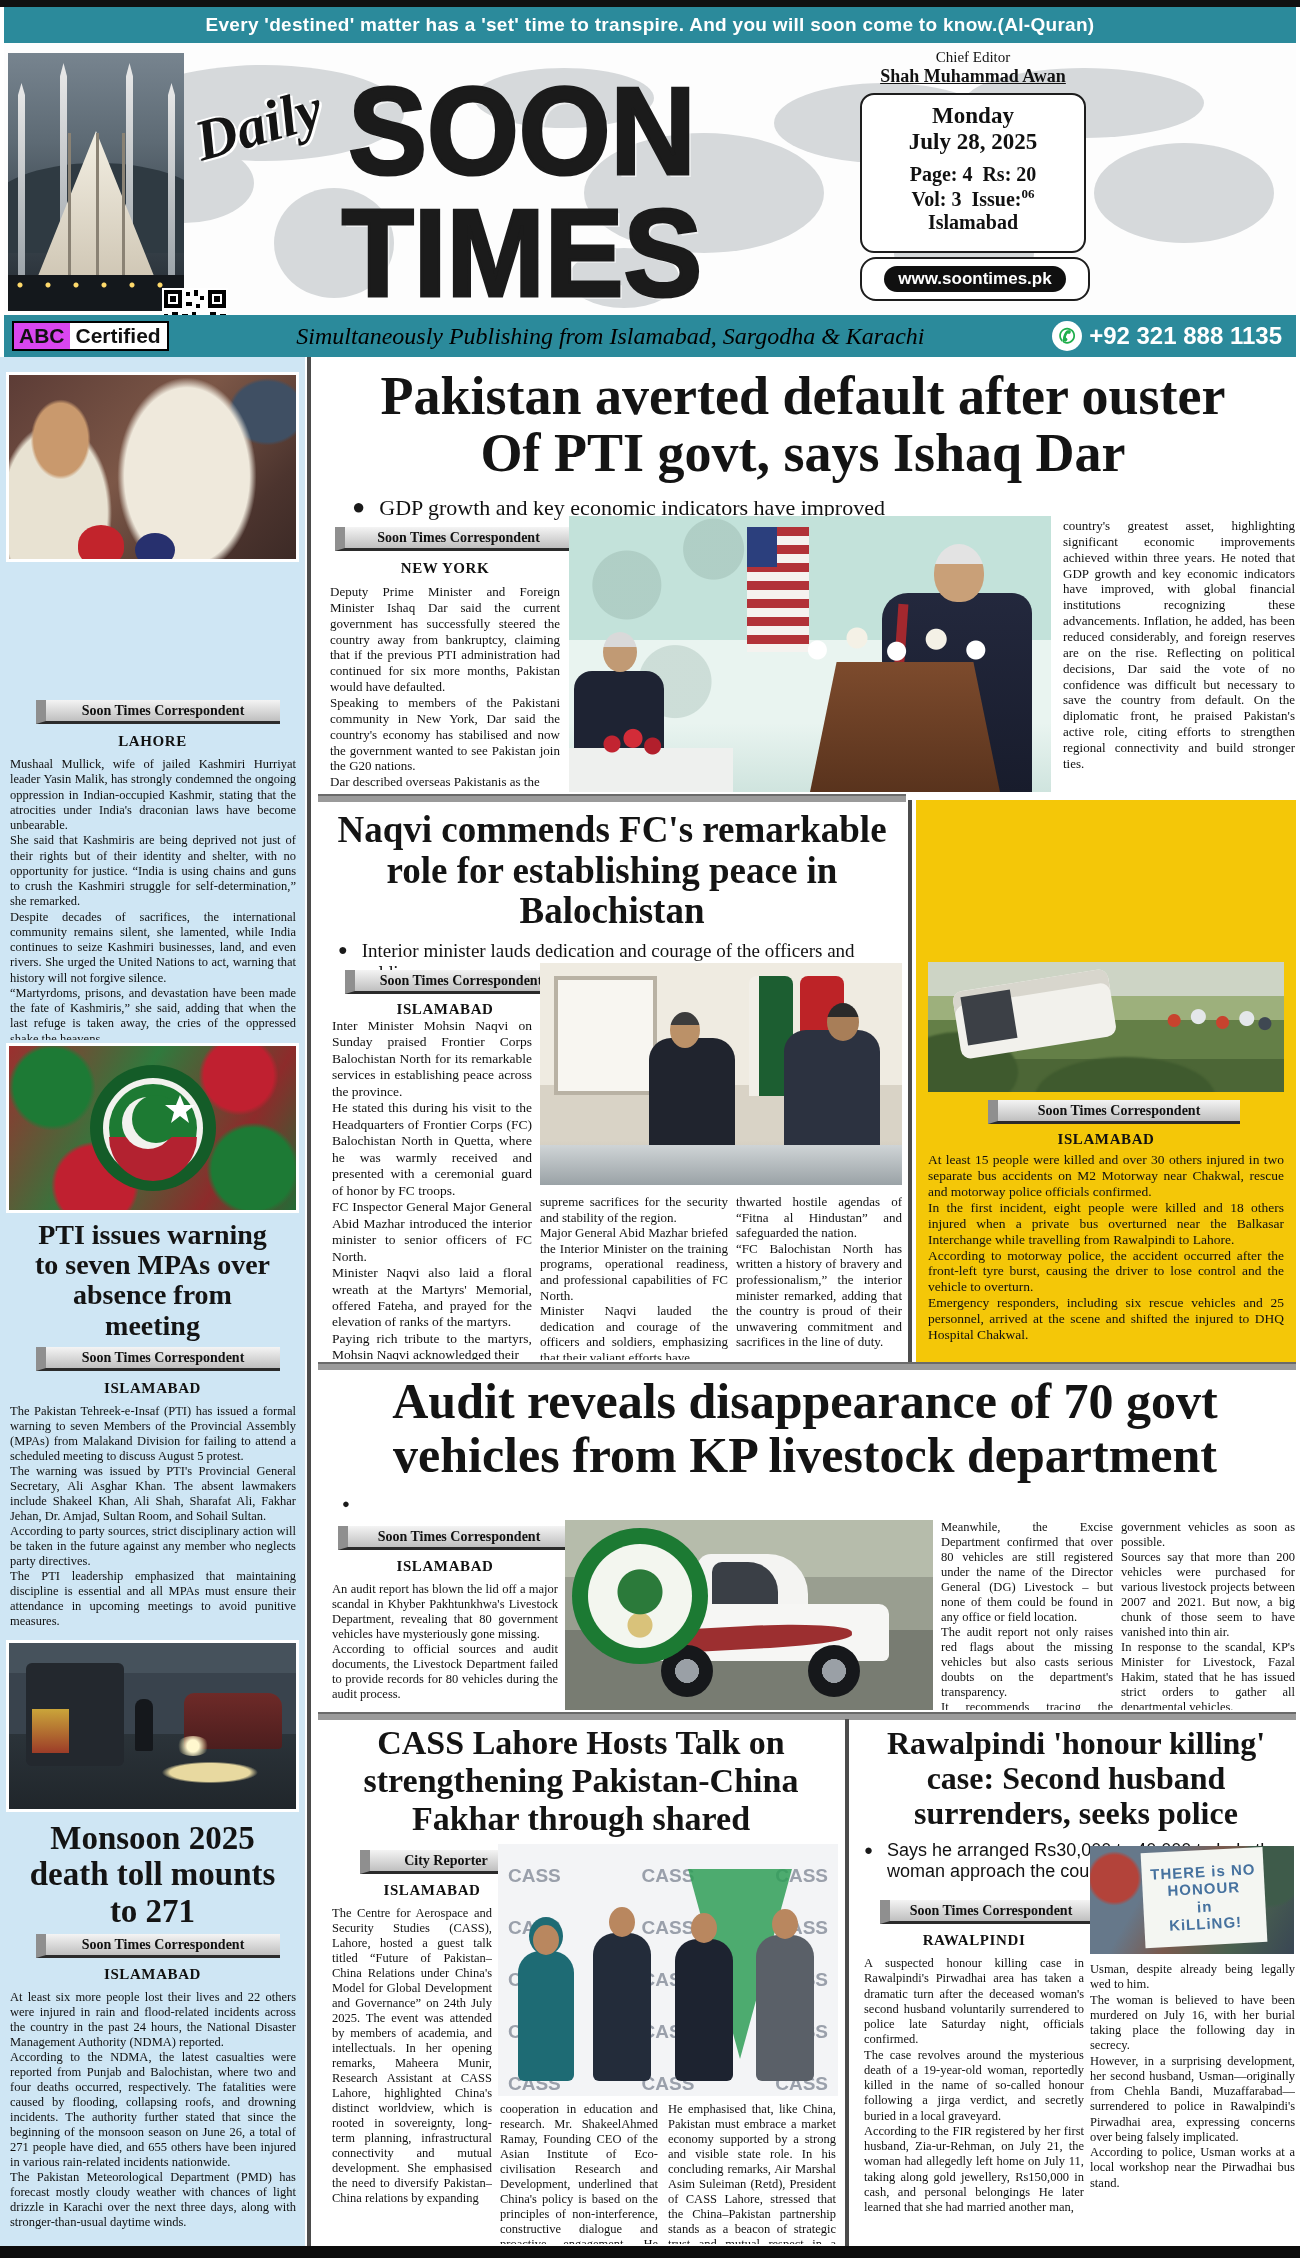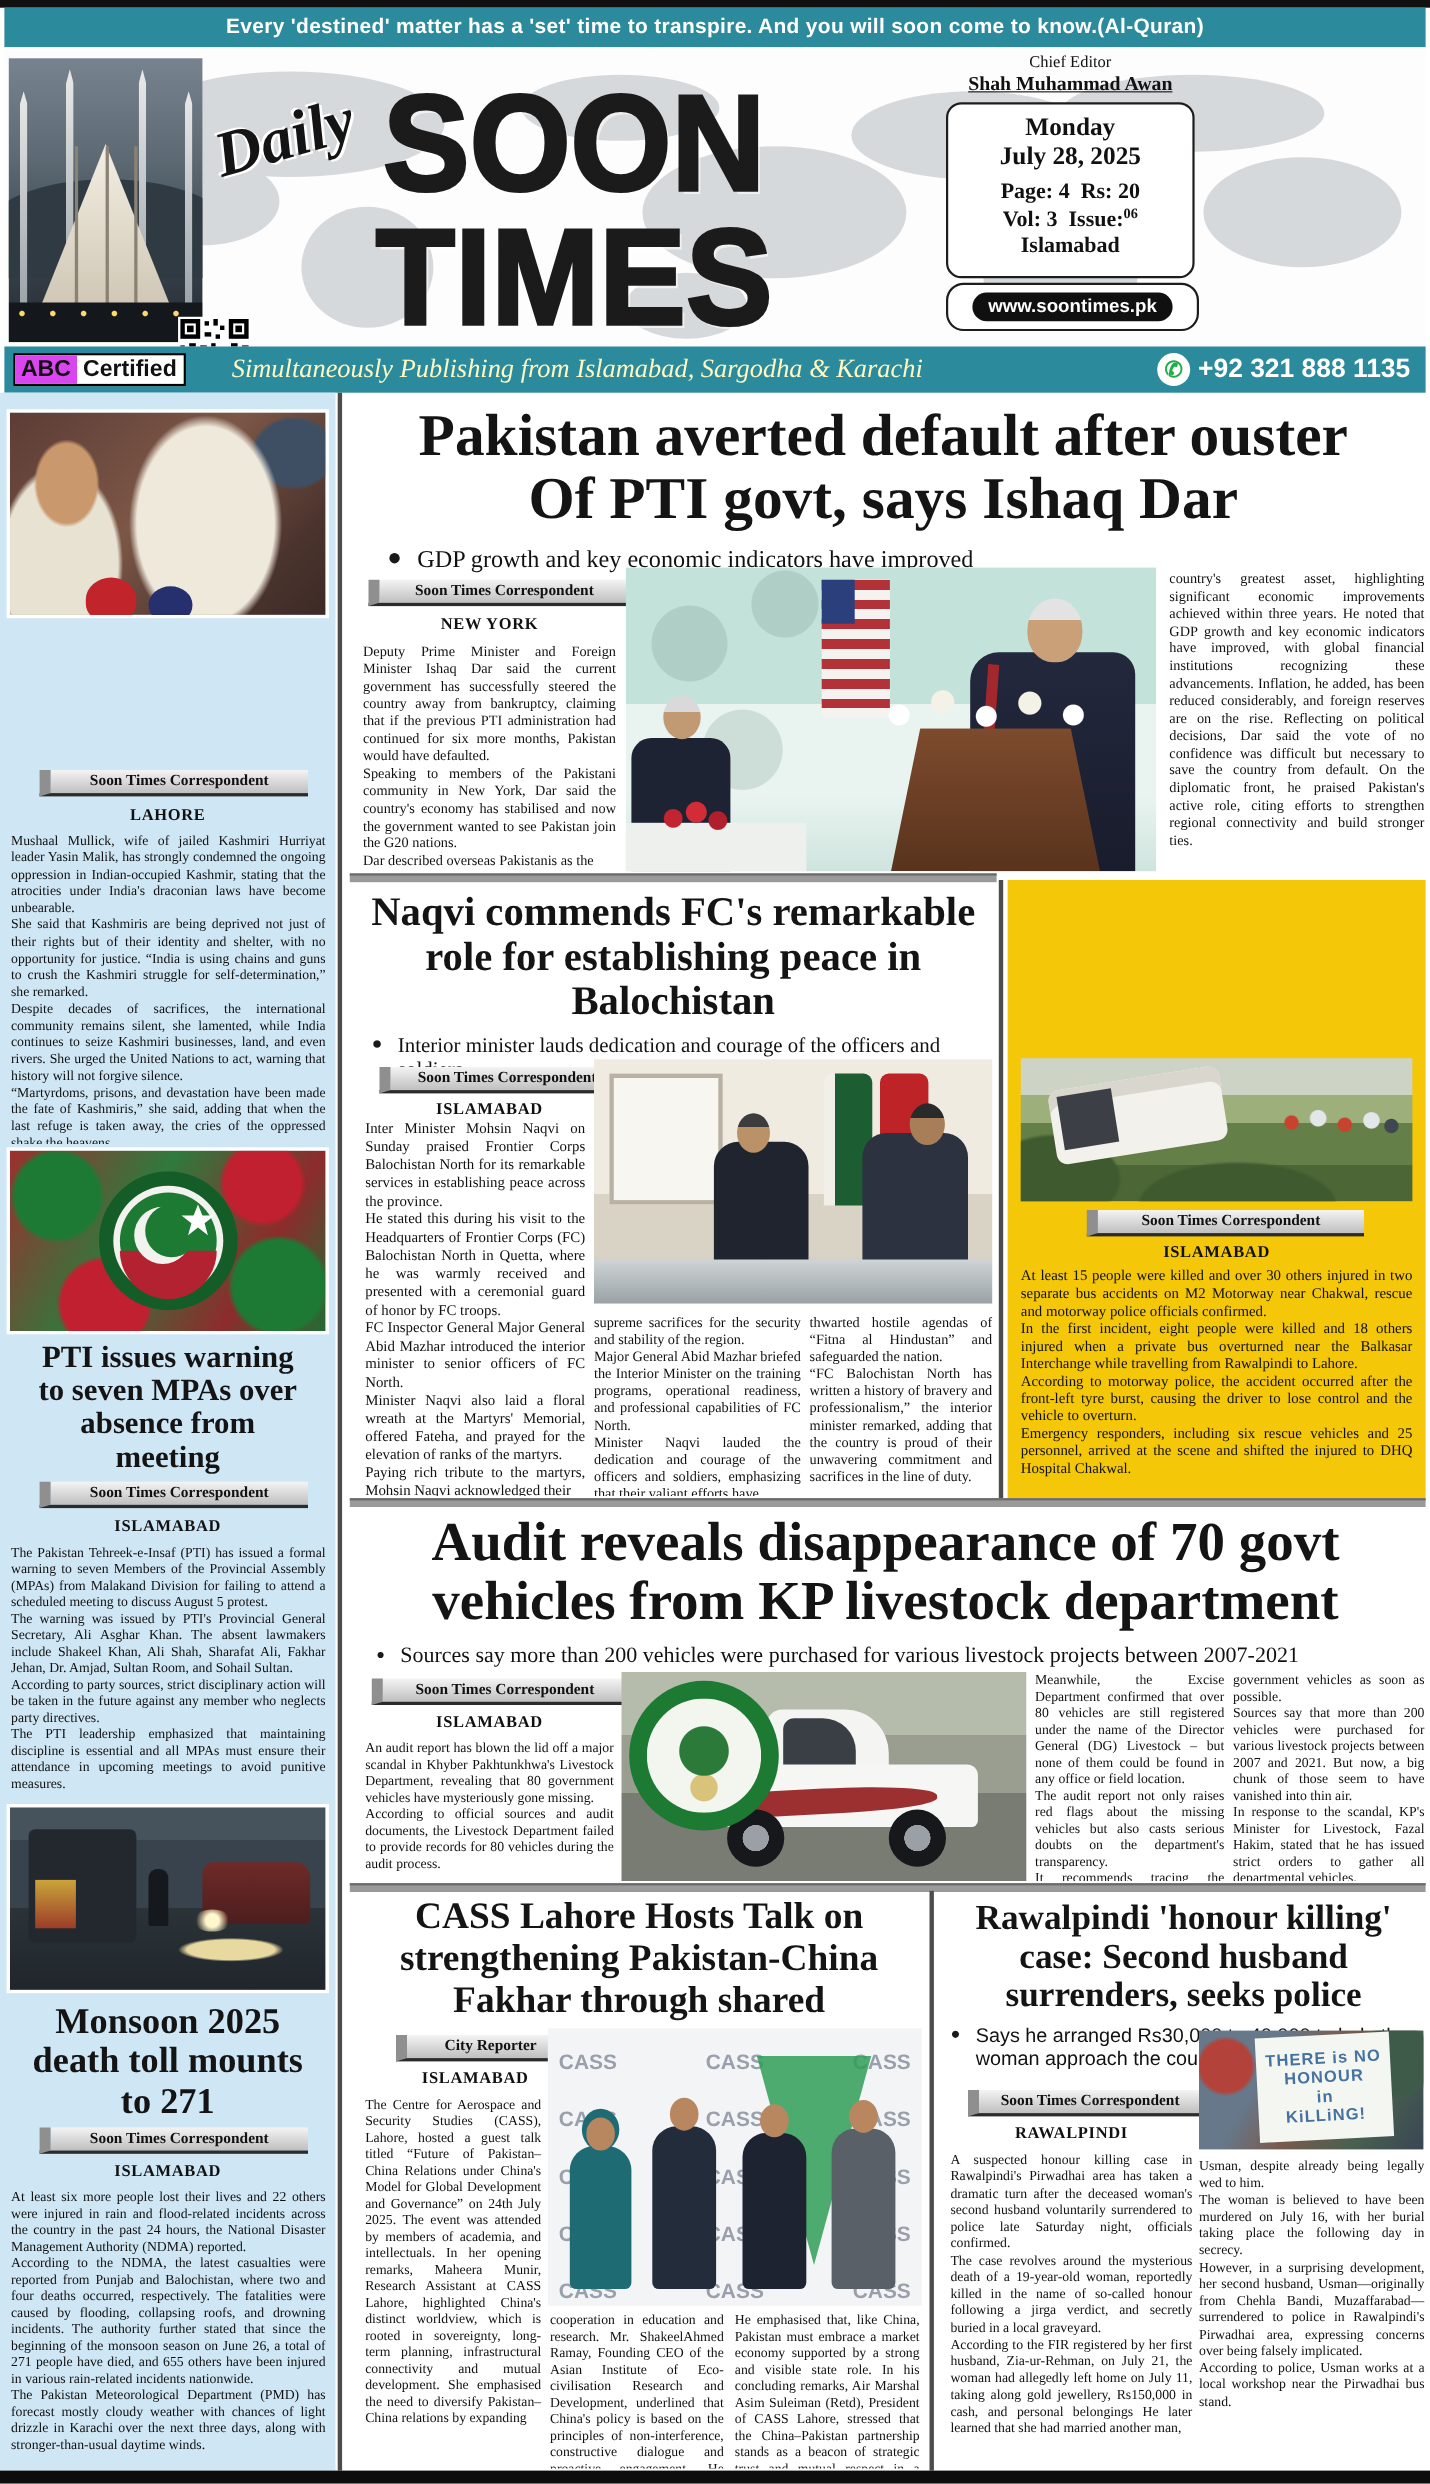--- a/index.html
+++ b/index.html
@@ -49,22 +49,22 @@
   .webwrap{position:absolute;left:856px;top:214px;width:226px;height:40px;border:2px solid #1d1d1d;
            border-radius:16px;background:#fff;display:flex;align-items:center;justify-content:center;}
   .webpill{background:#101010;color:#fff;border-radius:14px;padding:3px 14px;
            font-family:"Liberation Sans",sans-serif;font-weight:bold;font-size:17px;}
   .pubbar{position:absolute;left:4px;top:315px;width:1292px;height:42px;background:#2b8a9b;
           display:flex;align-items:center;}
   .abcbox{display:flex;margin-left:8px;border:2px solid #000;background:#fff;
           font-family:"Liberation Sans",sans-serif;font-weight:bold;font-size:21px;}
   .abc-a{background:#d946ef;padding:1px 5px;}
   .abc-c{padding:1px 6px;}
-  .pubtext{flex:1;color:#fef9c3;font-style:italic;font-size:24px;
-           font-family:"Liberation Serif",serif;margin-left:42px;}
+  .pubtext{flex:1;text-align:center;color:#000000;font-style:italic;font-size:24px;
+           font-family:"Liberation Serif",serif;}
   .phone{display:flex;align-items:center;gap:7px;margin-right:14px;color:#fff;
          font-family:"Liberation Sans",sans-serif;font-weight:bold;font-size:24px;}
   .waicon{width:30px;height:30px;border-radius:50%;background:#fff;color:#1fae4b;display:flex;
           align-items:center;justify-content:center;font-size:20px;font-weight:bold;}
   
   .sidebar-bg{position:absolute;left:0;top:357px;width:305px;height:1889px;background:#cfe6f4;}
   .vdiv{position:absolute;width:4px;background:#4c4c4c;}
   .hdiv{position:absolute;height:6px;background:#9a9a9a;border-top:2px solid #6a6a6a;}
   .botbar{position:absolute;left:0;top:2246px;width:1300px;height:12px;background:#0d0d0d;}
   .headline{position:absolute;font-weight:bold;color:#141414;text-align:center;white-space:pre-line;}
@@ -424,21 +424,20 @@
 In the first incident, eight people were killed and 18 others injured when a private bus overturned near the Balkasar Interchange while travelling from Rawalpindi to Lahore.
 According to motorway police, the accident occurred after the front-left tyre burst, causing the driver to lose control and the vehicle to overturn.
 Emergency responders, including six rescue vehicles and 25 personnel, arrived at the scene and shifted the injured to DHQ Hospital Chakwal.</div>
 
   <div class="hdiv" style="left:318px;top:1362px;width:978px;"></div>
 
   <div class="headline" style="left:325px;top:1374px;width:960px;font-size:50px;line-height:1.08;">Audit reveals disappearance of 70 govt
 vehicles from KP livestock department</div>
   <div class="bullet-row" style="left:342px;top:1494px;width:930px;">
     <span class="dot" style="font-size:13px;line-height:1.6;">●</span>
-    <span style="font-size:20px;">Sources say more than 200 vehicles were purchased for various livestock projects between 2007-2021</span>
   </div>
   <div class="byline" style="left:338px;top:1526px;width:210px;">Soon Times Correspondent</div>
   <div class="dateline" style="left:332px;top:1558px;width:226px;">ISLAMABAD</div>
   <div class="bodytext" style="left:332px;top:1582px;width:226px;height:128px;font-size:12.5px;line-height:1.2;">An audit report has blown the lid off a major scandal in Khyber Pakhtunkhwa's Livestock Department, revealing that 80 government vehicles have mysteriously gone missing.
 According to official sources and audit documents, the Livestock Department failed to provide records for 80 vehicles during the audit process.</div>
   <div class="photo ph-truck" style="left:565px;top:1520px;width:368px;height:190px;">
     <div class="cab"></div>
     <div class="shield"></div>
     <div class="bodyv"></div>
     <div class="swoosh"></div>

